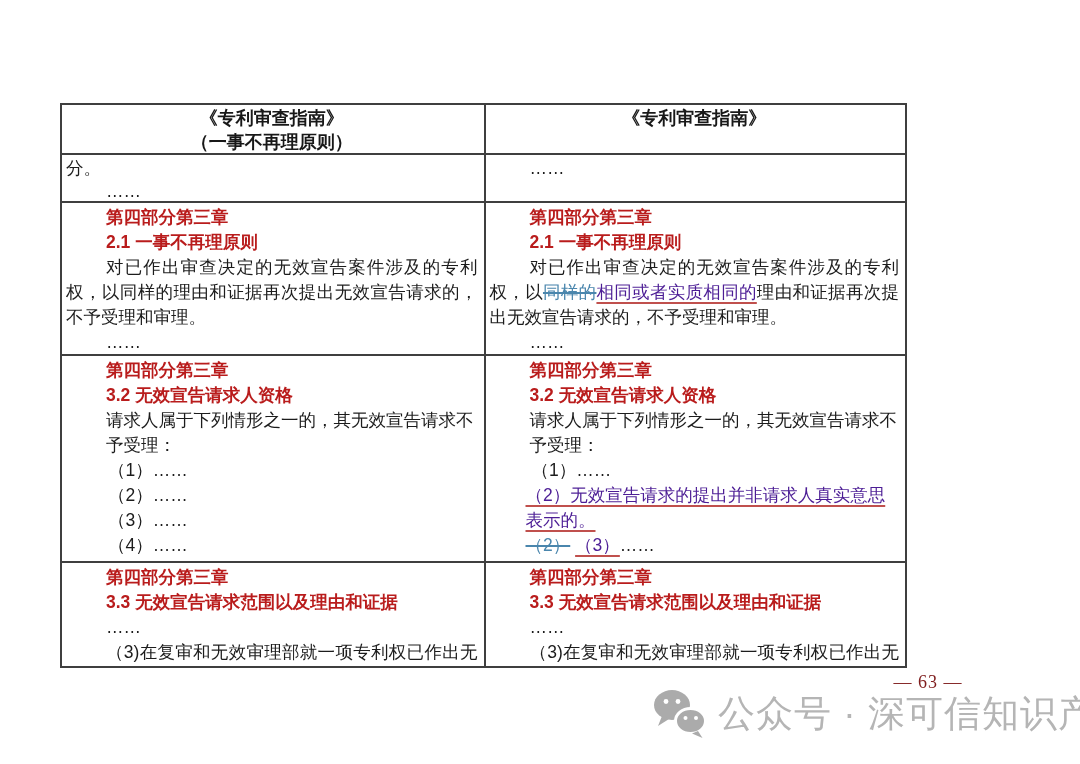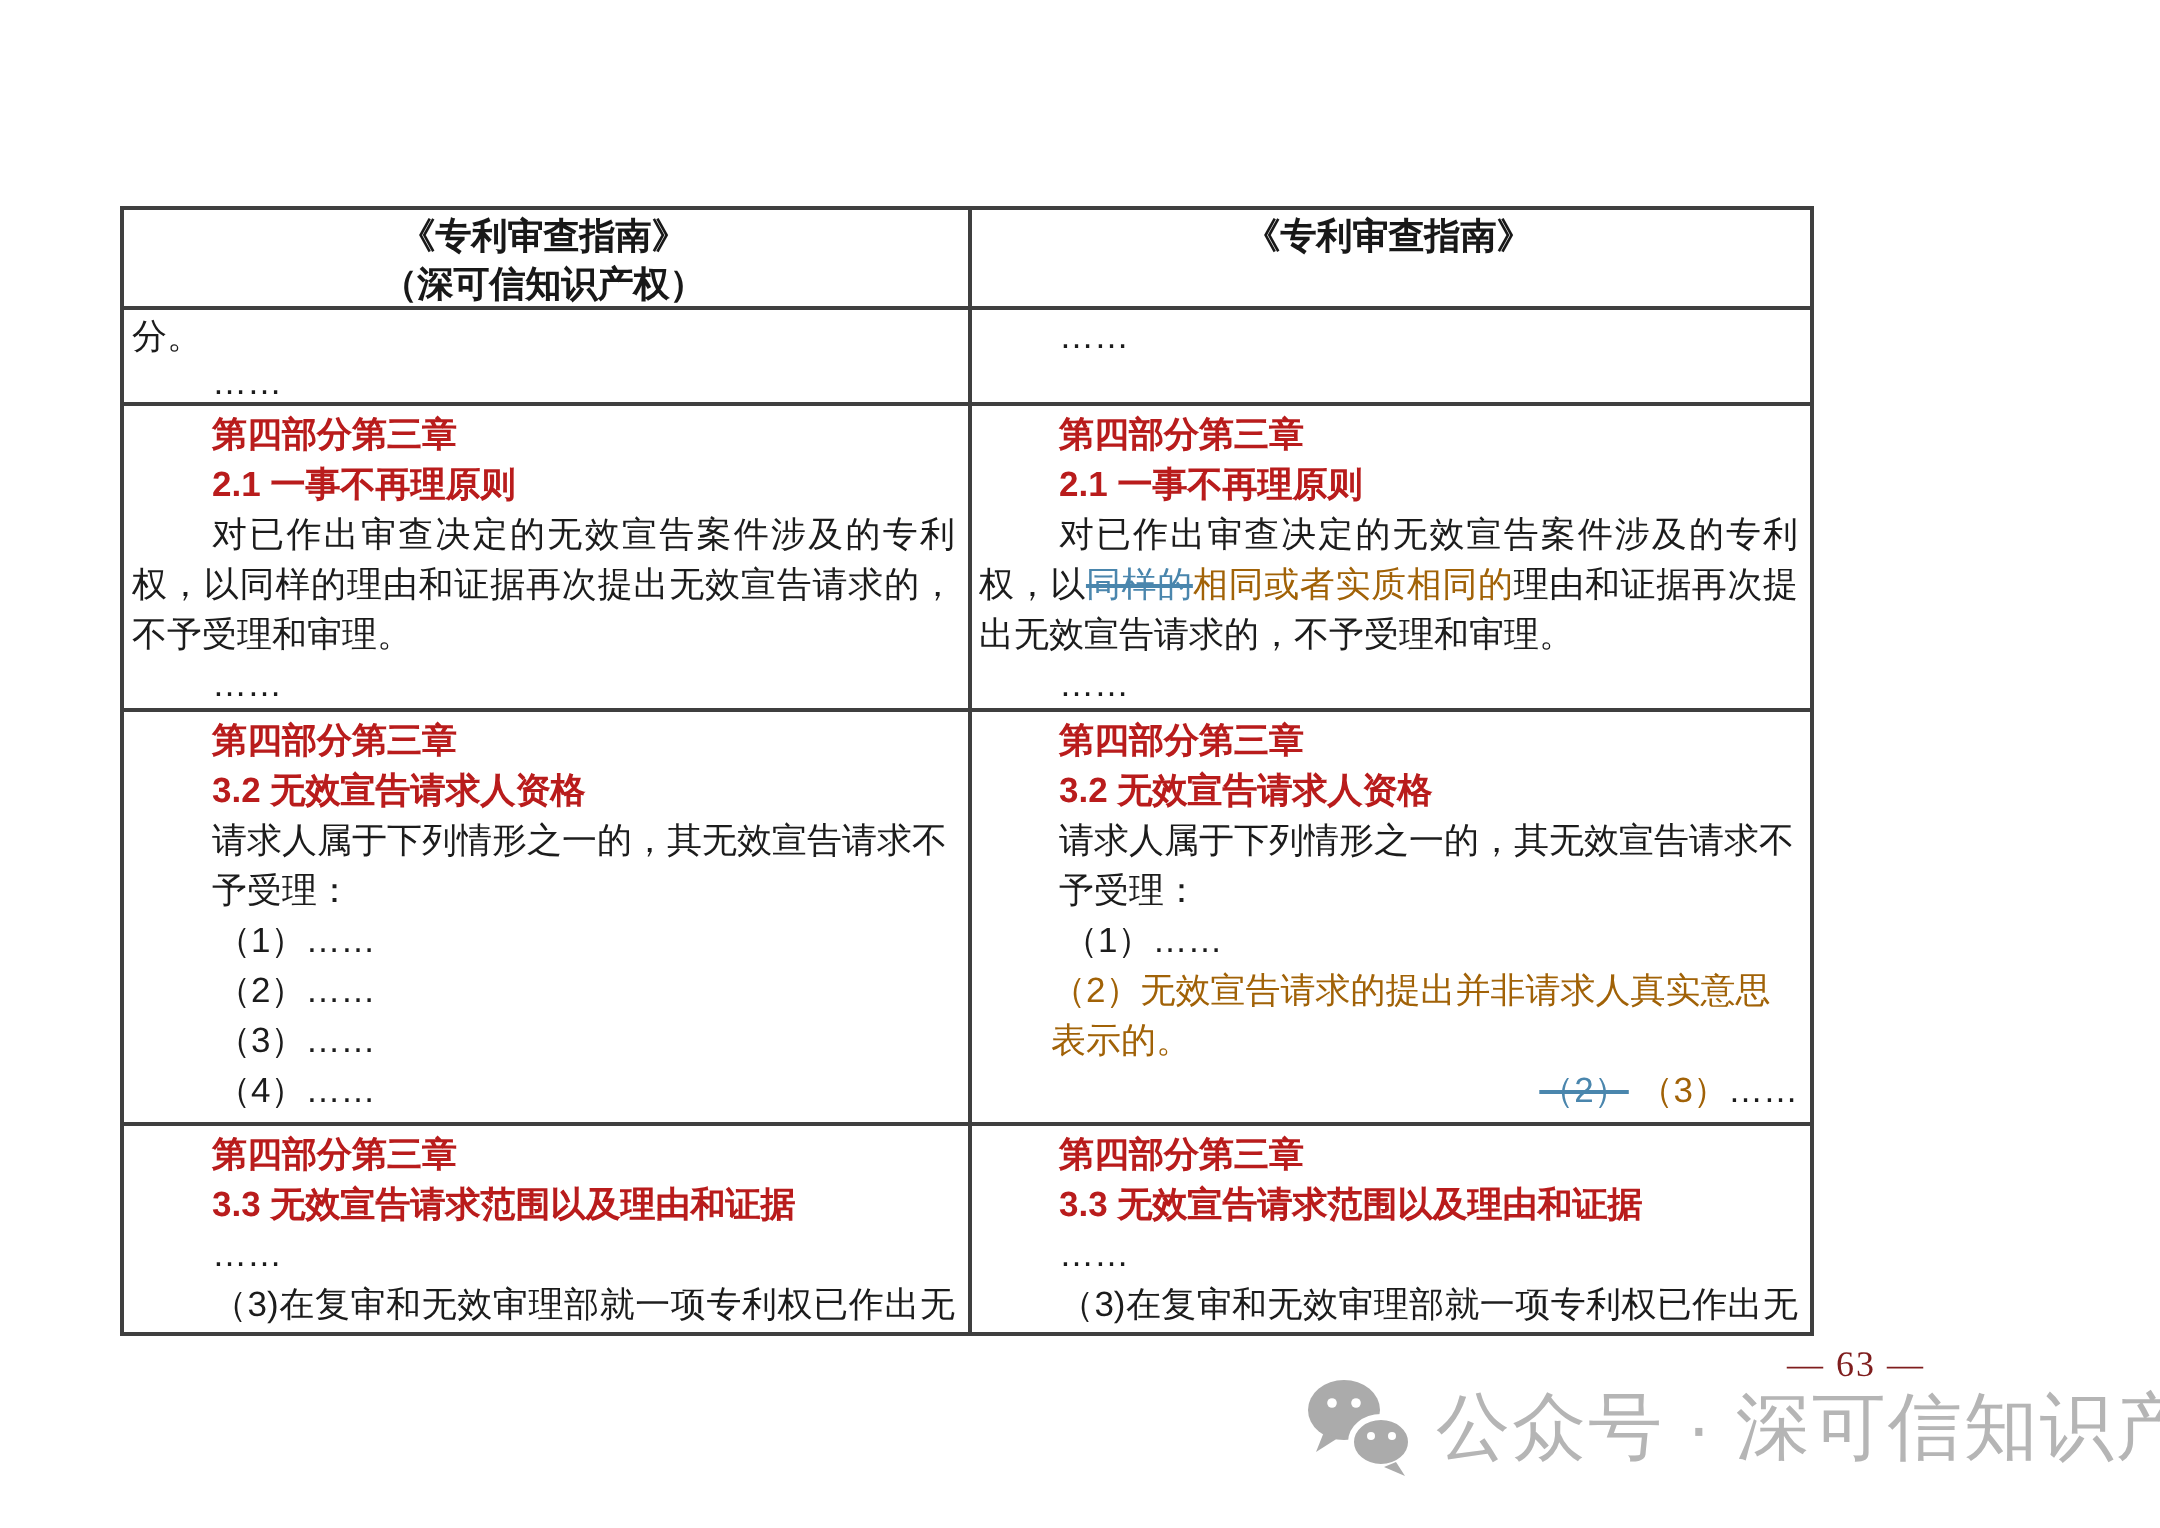--- a/index.html
+++ b/index.html
@@ -34,33 +34,34 @@
 
   .row-1 .cell { line-height:23px; }
 
   .heading { font-weight:bold; padding-left:40px; color:#b91c1c; }
   .para { text-indent:40px; text-align:justify; }
   .plain { padding-left:0; }
   .indent { padding-left:40px; }
   .list-item { padding-left:42px; }
 
   .ins {
-    color:#a16207;
+    color:#4c1d95;
+    text-decoration:underline;
     text-decoration-color:#c0504d;
     text-decoration-thickness:1.5px;
     text-underline-offset:4px;
   }
   .del {
     color:#4a86ad;
     text-decoration:line-through;
     text-decoration-color:#4a86ad;
     text-decoration-thickness:1.5px;
   }
   .ins-line { padding-left:36px; }
-  .renum { padding-left:36px;text-align:right; }
+  .renum { padding-left:36px; }
   .tail { color:#1c1c1c; }
 
   
   .page-number {
     position:absolute; left:868px; top:672px; width:120px;
     font-family:"Liberation Serif","DejaVu Serif",serif;
     font-size:18px; color:#7f1d1d; text-align:center; letter-spacing:1px;
   }
   .watermark {
     position:absolute; left:652px; top:688px; display:flex; align-items:center;
@@ -74,21 +75,21 @@
 </head>
 <body>
 
 <div class="page">
 
   <div class="doc-table">
 
     <div class="t-row row-header">
       <div class="cell header-cell">
         <div>《专利审查指南》</div>
-        <div>（深可信知识产权）</div>
+        <div>（一事不再理原则）</div>
       </div>
       <div class="cell right-col header-cell">
         <div>《专利审查指南》</div>
       </div>
     </div>
 
     <div class="t-row row-1">
       <div class="cell">
         <div class="plain">分。</div>
         <div class="indent">……</div>

